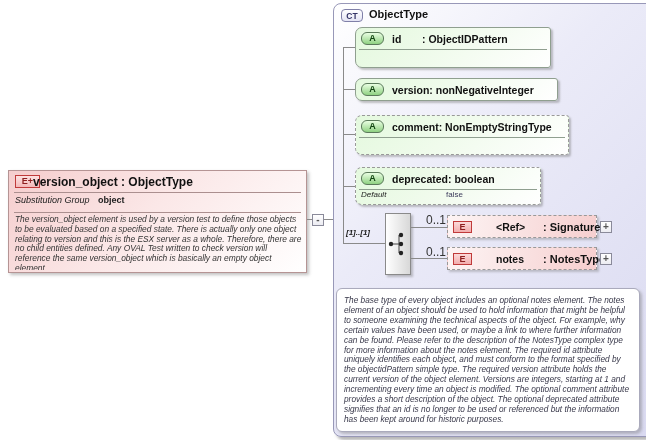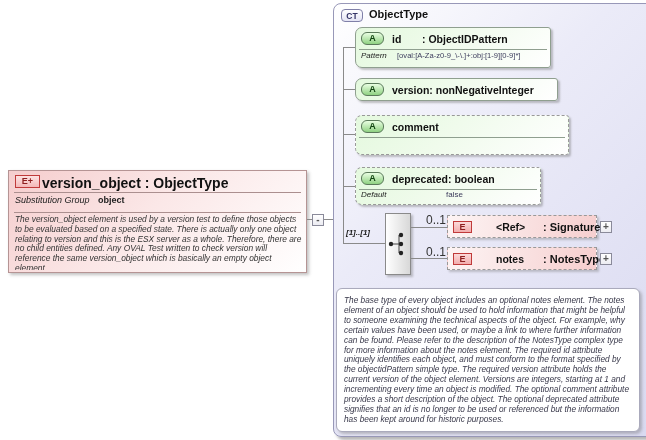--- a/index.html
+++ b/index.html
@@ -16,21 +16,21 @@
     position:absolute; left:8px; top:170px; width:299px; height:103px;
     background:linear-gradient(135deg,#f5cdcd 0%,#fbe7e7 45%,#ffffff 100%);
     border:1px solid #b59494; box-shadow:2px 2px 3px rgba(120,120,120,.45);
   }
   .elem-node .hdr { position:absolute; left:0; top:0; right:0; height:21px; }
   .eplus-icon {
     position:absolute; left:6px; top:4px; width:25px; height:13px;
     background:linear-gradient(#fde2e2,#f3b8b8); border:1px solid #c03a3a;
     color:#8d1f1f; font-weight:bold; font-size:9px; line-height:11px; text-align:center;
   }
-  .elem-node .ttl { position:absolute; left:33px; top:4px; font-weight:bold; font-size:14px; color:#111; white-space:nowrap; }
+  .elem-node .ttl { position:absolute; left:24px; top:4px; font-weight:bold; font-size:12px; color:#111; white-space:nowrap; }
   .sep { position:absolute; left:5px; right:5px; height:1px; background:#ab8f8f; }
   .subgrp { position:absolute; left:6px; top:24px; right:4px; font-size:9px; color:#222; display:flex; }
   .subgrp .lab { font-style:italic; min-width:83px; }
   .subgrp .val { font-weight:bold; }
   .elem-node .desc {
     position:absolute; left:6px; top:44px; right:4px; bottom:2px;
     font-style:italic; font-size:8.4px; line-height:9.8px; color:#333; overflow:hidden;
   }
 
   
@@ -142,38 +142,35 @@
   <div class="hline" style="left:343px; top:186px; width:12px;"></div>
   <div class="hline" style="left:343px; top:243px; width:42px;"></div>
 
   <div class="attr" style="left:355px; top:27px; width:196px; height:41px;">
     <div class="row">
       <span class="a-icon">A</span>
       <span class="nm">id</span>
       <span class="ty">: ObjectIDPattern</span>
     </div>
     <div class="fsep"></div>
-    <div class="facet">
-      <span class="flab" style="min-width:36px;">Pattern</span>
-      <span class="fval" style="font-size:7.6px;">[oval:[A-Za-z0-9_\-\.]+:obj:[1-9][0-9]*]</span>
-    </div>
   </div>
 
   <div class="attr" style="left:355px; top:78px; width:203px; height:23px;">
     <div class="row">
       <span class="a-icon">A</span>
       <span class="nm">version</span>
       <span class="ty">: nonNegativeInteger</span>
     </div>
   </div>
 
   <div class="attr opt" style="left:355px; top:115px; width:214px; height:40px;">
     <div class="row">
       <span class="a-icon">A</span>
       <span class="nm">comment</span>
+      <span class="ty">: NonEmptyStringType</span>
     </div>
     <div class="fsep"></div>
   </div>
 
   <div class="attr opt" style="left:355px; top:167px; width:186px; height:38px;">
     <div class="row">
       <span class="a-icon">A</span>
       <span class="nm">deprecated</span>
       <span class="ty">: boolean</span>
     </div>

